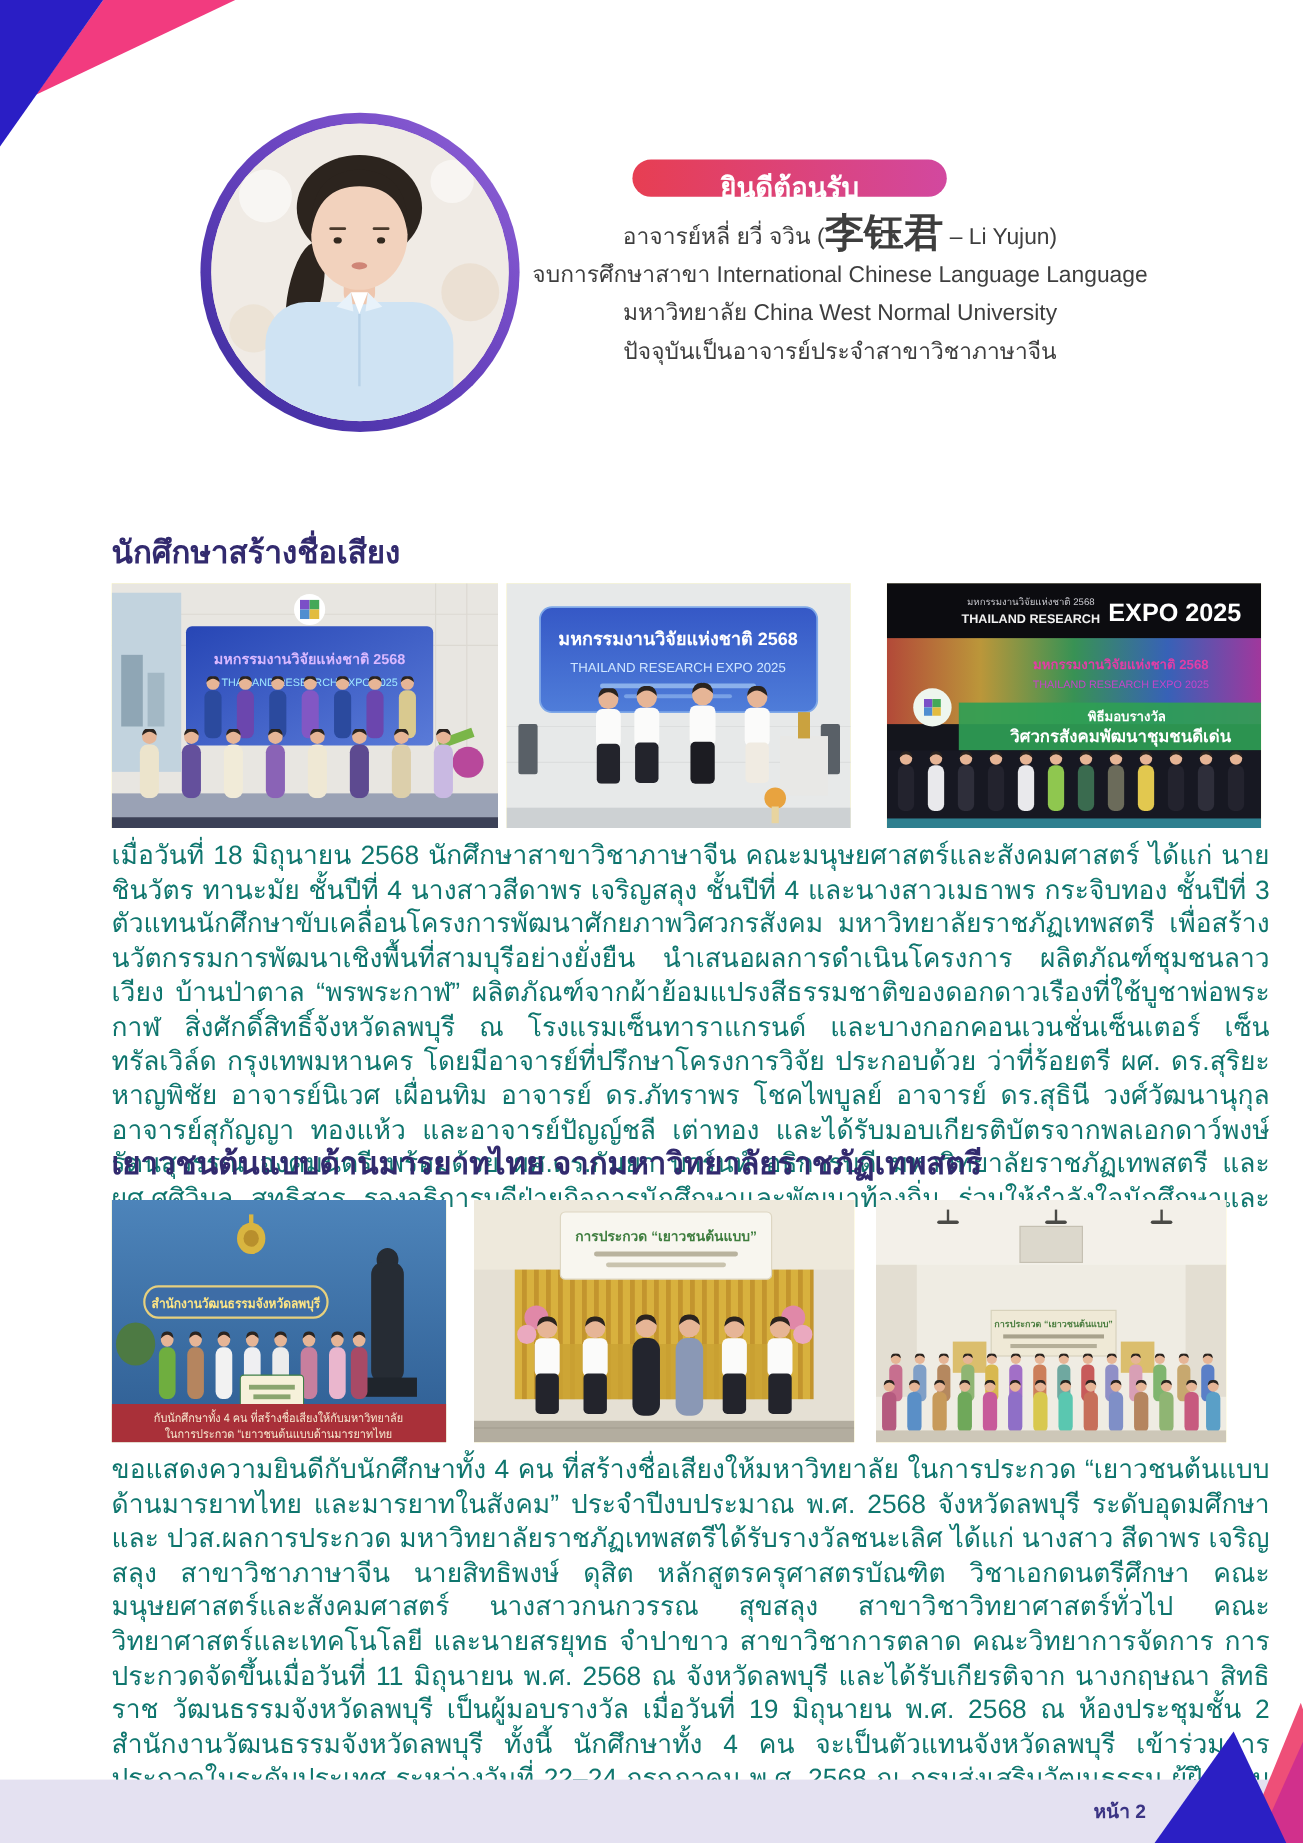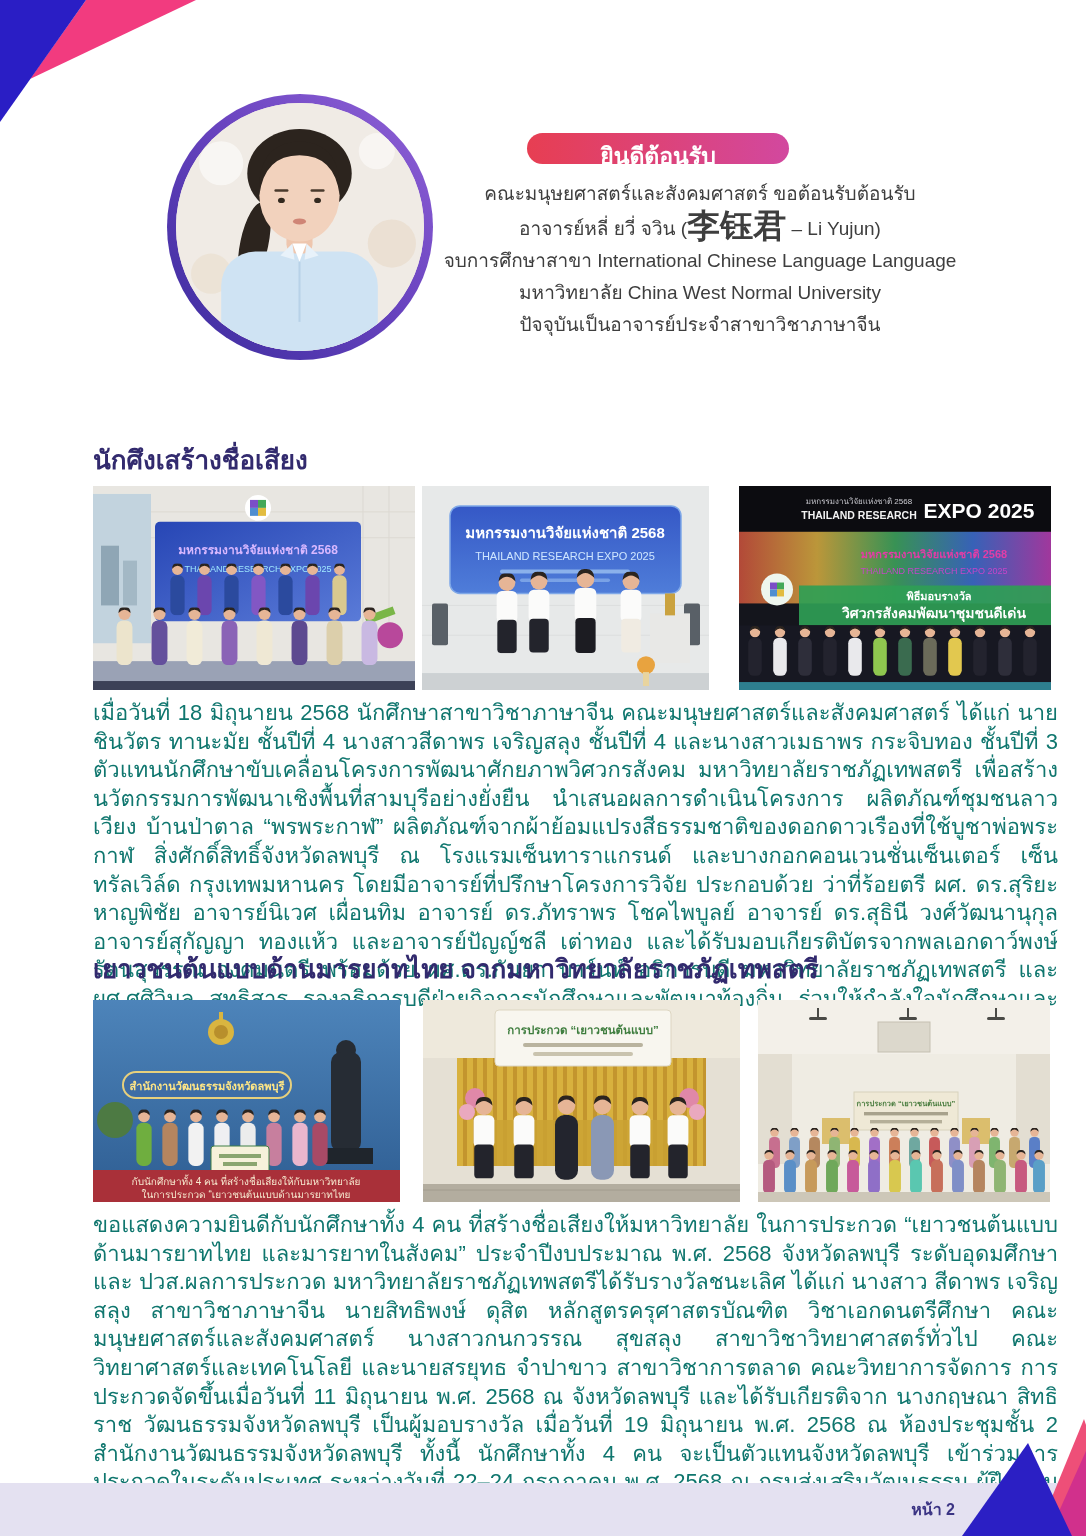--- a/index.html
+++ b/index.html
@@ -117,29 +117,28 @@
       <polygon points="116,140 104,152 118,156" fill="#e8f2fa"></polygon>
       <polygon points="130,140 142,152 128,156" fill="#e8f2fa"></polygon>
       <rect x="122" y="158" width="2" height="60" fill="#b8d2e8"></rect>
     </svg>
   </div>
 </div>
 
 <div class="abs welcome">
   <div class="badge">ยินดีต้อนรับ</div>
   <div class="w-lines">
-    <div>คณะมนุษยศาสตร์และสังคมศาสตร์ ขอต้อนรับต้อนรับ</div>
     <div><span>อาจารย์หลี่ ยวี่ จวิน (</span><span class="cjk">李钰君</span><span> – Li Yujun)</span></div>
     <div>จบการศึกษาสาขา International Chinese Language Language</div>
     <div>มหาวิทยาลัย China West Normal University</div>
     <div>ปัจจุบันเป็นอาจารย์ประจำสาขาวิชาภาษาจีน</div>
   </div>
 </div>
 
-<div id="heading-1" class="abs sec-heading">นักศึงเสร้างชื่อเสียง</div>
+<div id="heading-1" class="abs sec-heading">นักศึกษาสร้างชื่อเสียง</div>
 
 <div id="photo-row-1" class="abs photo-row">
 
   <div class="photo" style="width:322px">
     <svg viewBox="0 0 322 205" preserveAspectRatio="none">
       <rect width="322" height="205" fill="#e8e6e1"></rect>
       <g stroke="#dcd9d2" stroke-width="1">
         <line x1="0" y1="26" x2="322" y2="26"></line>
           <line x1="0" y1="52" x2="322" y2="52"></line>
         <line x1="270" y1="0" x2="270" y2="140"></line>
@@ -245,21 +244,21 @@
     </svg>
   </div>
 </div>
 
 <div id="para-1" class="abs para">เมื่อวันที่ 18 มิถุนายน 2568 นักศึกษาสาขาวิชาภาษาจีน คณะมนุษยศาสตร์และสังคมศาสตร์ ได้แก่ นายชินวัตร ทานะมัย ชั้นปีที่ 4 นางสาวสีดาพร เจริญสลุง ชั้นปีที่ 4 และนางสาวเมธาพร กระจิบทอง ชั้นปีที่ 3 ตัวแทนนักศึกษาขับเคลื่อนโครงการพัฒนาศักยภาพวิศวกรสังคม มหาวิทยาลัยราชภัฏเทพสตรี เพื่อสร้างนวัตกรรมการพัฒนาเชิงพื้นที่สามบุรีอย่างยั่งยืน นำเสนอผลการดำเนินโครงการ ผลิตภัณฑ์ชุมชนลาวเวียง บ้านป่าตาล “พรพระกาฬ” ผลิตภัณฑ์จากผ้าย้อมแปรงสีธรรมชาติของดอกดาวเรืองที่ใช้บูชาพ่อพระกาฬ สิ่งศักดิ์สิทธิ์จังหวัดลพบุรี ณ โรงแรมเซ็นทาราแกรนด์ และบางกอกคอนเวนชั่นเซ็นเตอร์ เซ็นทรัลเวิล์ด กรุงเทพมหานคร โดยมีอาจารย์ที่ปรึกษาโครงการวิจัย ประกอบด้วย ว่าที่ร้อยตรี ผศ. ดร.สุริยะ หาญพิชัย อาจารย์นิเวศ เผื่อนทิม อาจารย์ ดร.ภัทราพร โชคไพบูลย์ อาจารย์ ดร.สุธินี วงศ์วัฒนานุกุล อาจารย์สุกัญญา ทองแห้ว และอาจารย์ปัญญ์ชลี เต่าทอง และได้รับมอบเกียรติบัตรจากพลเอกดาว์พงษ์ รัตนสุวรรณ องคมนตรี พร้อมด้วย ผศ.ดร.กันยา บาร์นท์ อธิการบดี มหาวิทยาลัยราชภัฏเทพสตรี และ ผศ.ศศิวิมล สุทธิสาร รองอธิการบดีฝ่ายกิจการนักศึกษาและพัฒนาท้องถิ่น ร่วมให้กำลังใจนักศึกษาและอาจารย์</div>
 
 <div id="heading-2" class="abs sec-heading">เยาวชนต้นแบบด้านมารยาทไทย จากมหาวิทยาลัยราชภัฏเทพสตรี</div>
 
 <div id="photo-row-2" class="abs photo-row">
 
-  <div class="photo" style="width:307px">
+  <div class="photo" style="width:279px">
     <svg viewBox="0 0 307 202" preserveAspectRatio="none">
       <rect width="307" height="202" fill="url(#g-wall)"></rect>
       <g transform="translate(128,32)">
         <rect x="-2" y="-20" width="4" height="9" fill="#d9b540"></rect>
         <circle r="13" fill="#d9b540"></circle>
           <circle r="7" fill="#b88f2c"></circle>
       </g>
       <rect x="30" y="72" width="168" height="26" rx="13" fill="#3e6da6" stroke="#e7d07d" stroke-width="2"></rect>
       <text x="114" y="90" font-size="11" font-weight="bold" fill="#ffe685" text-anchor="middle">สำนักงานวัฒนธรรมจังหวัดลพบุรี</text>
       <circle cx="253" cy="50" r="10" fill="#262c34"></circle>

